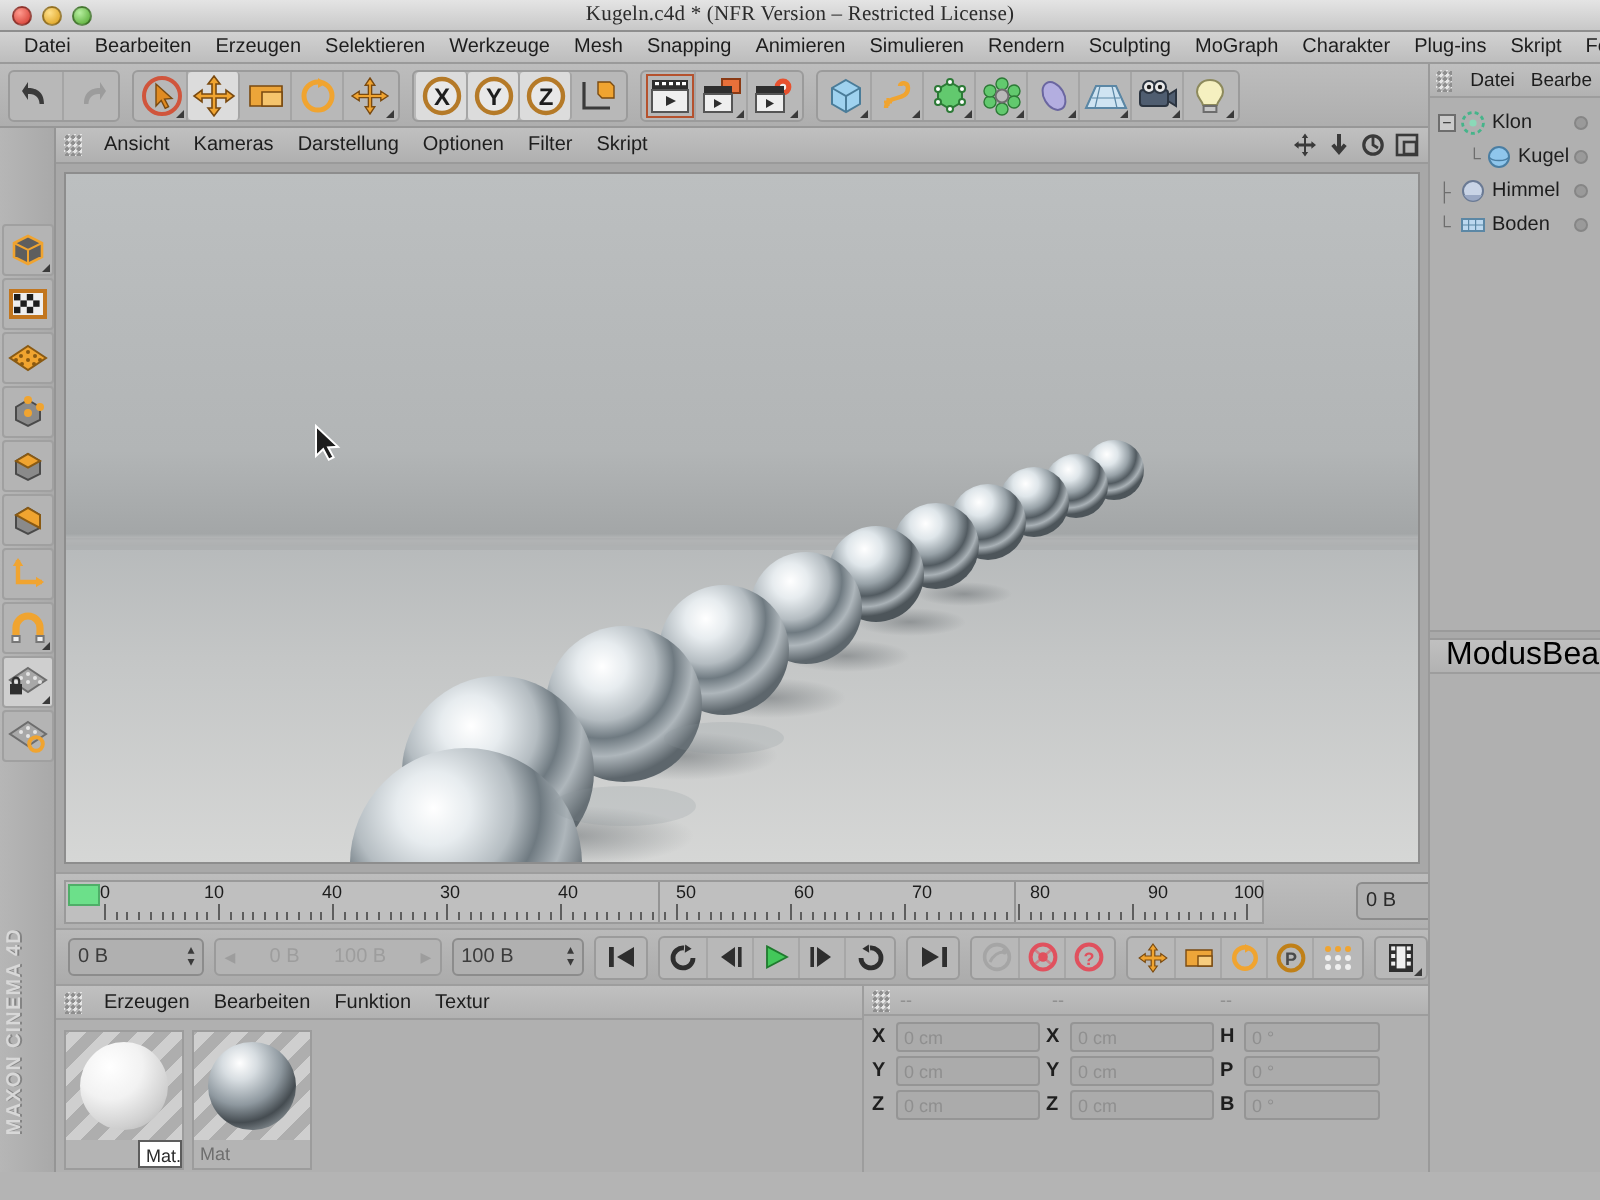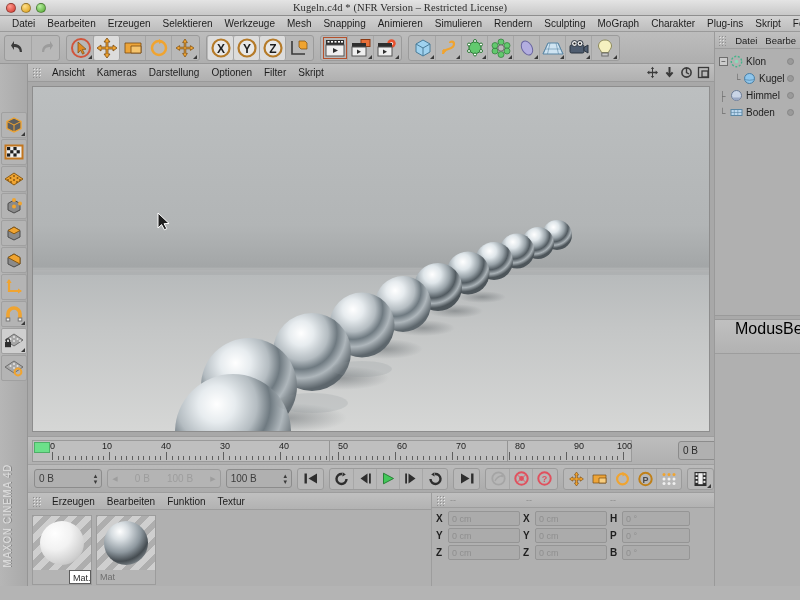--- a/index.html
+++ b/index.html
@@ -245,23 +245,23 @@
   .otrow .oicon { width: 13px; height: 13px; margin-right: 3px; }
   .otrow .dot {
     position: absolute; right: 6px; width: 7px; height: 7px; border-radius: 50%;
     background: #9a9a9a; border: 1px solid #868686;
   }
   .rp-divider {
     position: absolute; left: 0; top: 283px; width: 86px; height: 5px; background: #a9a9a9;
     border-top: 1px solid #9a9a9a; border-bottom: 1px solid #9a9a9a;
   }
   .rp-header2 {
-    position: absolute; left: 0; top: 288px; width: 86px; height: 34px;
+    position: absolute; left: 0; top: 288px; width: 86px; height: 17px;
     background: linear-gradient(#c0c0c0,#b2b2b2); border-bottom: 1px solid #9d9d9d;
-    display: flex; padding-left: 15px; overflow: hidden;
+    display: flex; align-items: center; padding-left: 3px; overflow: hidden;
   }
 
   
   .statusbar {
     position: absolute; left: 0; top: 586px; width: 800px; height: 14px;
     background: linear-gradient(#b6b6b6,#a8a8a8); border-top: 1px solid #9a9a9a;
     display: flex; align-items: center; padding-left: 4px; gap: 6px;
   }
   .statusbar .time { font-size: 9.5px; color: #2a2a2a; }
   .statusbar .vline { width: 1px; height: 10px; background: #8f8f8f; }

